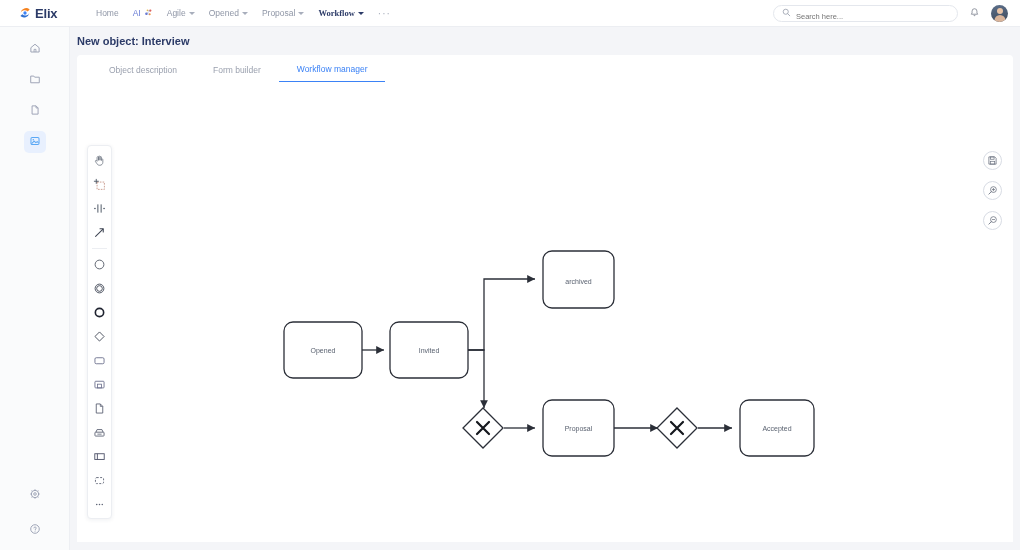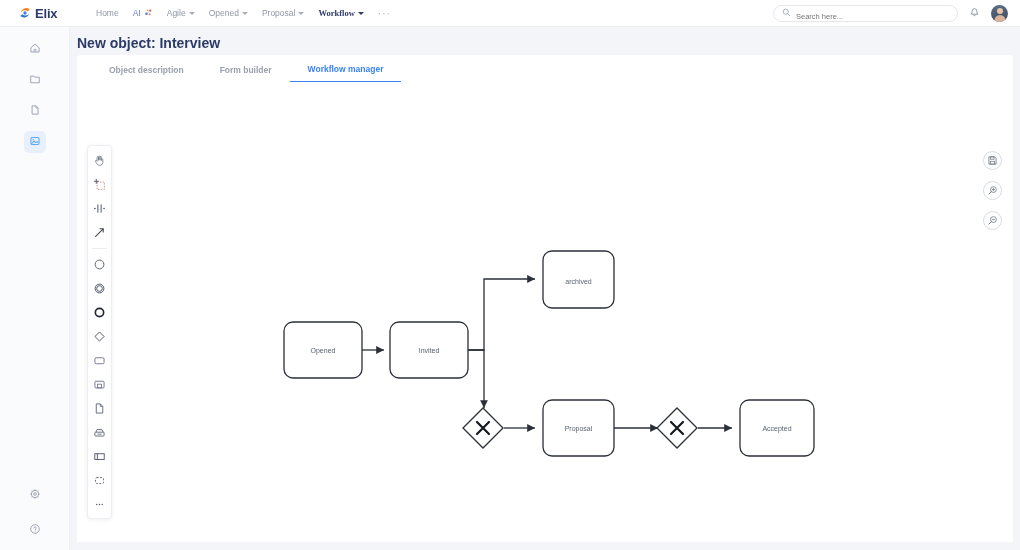--- a/index.html
+++ b/index.html
@@ -64,31 +64,31 @@
   .rail-top { margin-top: 11px; display: flex; flex-direction: column; gap: 9px; align-items: center; }
   .rail-btn {
     width: 22px; height: 22px; border-radius: 5px; display: flex;
     align-items: center; justify-content: center; cursor: pointer;
   }
   .rail-btn.active { background: #e8f0fe; }
   .rail-bottom { position: absolute; bottom: 9px; display: flex; flex-direction: column; gap: 13px; align-items: center; }
 
   
   .content { position: absolute; top: 27px; left: 70px; width: 950px; height: 523px; background: #f4f5f8; }
-  .page-title { font-size: 14px; font-weight: bold; color: #2b3a67; margin: 8px 0 0 7px; }
+  .page-title { font-size: 11px; font-weight: bold; color: #2b3a67; margin: 8px 0 0 7px; }
 
   .panel {
     position: absolute; top: 28px; left: 7px; width: 936px; height: 487px;
     background: #ffffff; border-radius: 4px 4px 0 0;
   }
   .tabs { display: flex; gap: 0; padding-left: 14px; height: 27px; align-items: flex-end; }
   .tab {
-    font-size: 8.5px; color: #9aa0ae; padding: 0 18px 7px 18px; cursor: pointer; white-space: nowrap; font-weight: bold;
-  }
-  .tab.active { color: #3b82f6; font-weight: bold; border-bottom: 1.6px solid #3b82f6; }
+    font-size: 8.5px; color: #9aa0ae; padding: 0 18px 7px 18px; cursor: pointer; white-space: nowrap;
+  }
+  .tab.active { color: #3b82f6; font-weight: normal; border-bottom: 1.6px solid #3b82f6; }
 
   
   .canvas {
     position: absolute; top: 28px; left: 0; width: 936px; height: 459px; overflow: hidden;
     background-color: #ffffff;
     background-image: radial-gradient(#dfe2ea 0.7px, transparent 0.7px);
     background-size: 8px 8px; background-position: 2px 2px;
   }
   .canvas-svg { position: absolute; top: 0; left: 0; }
 

